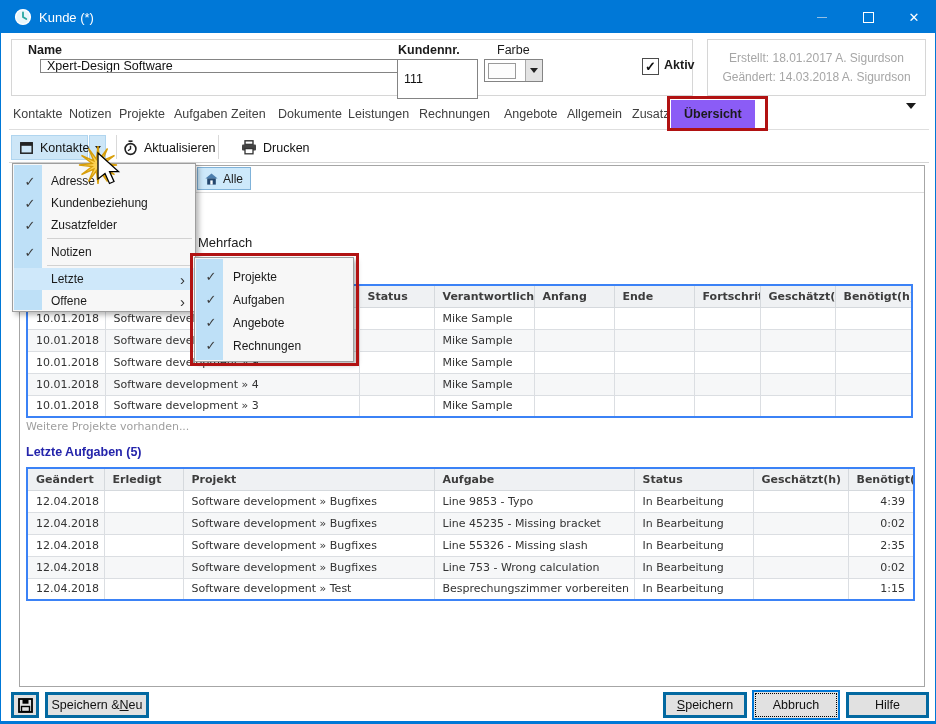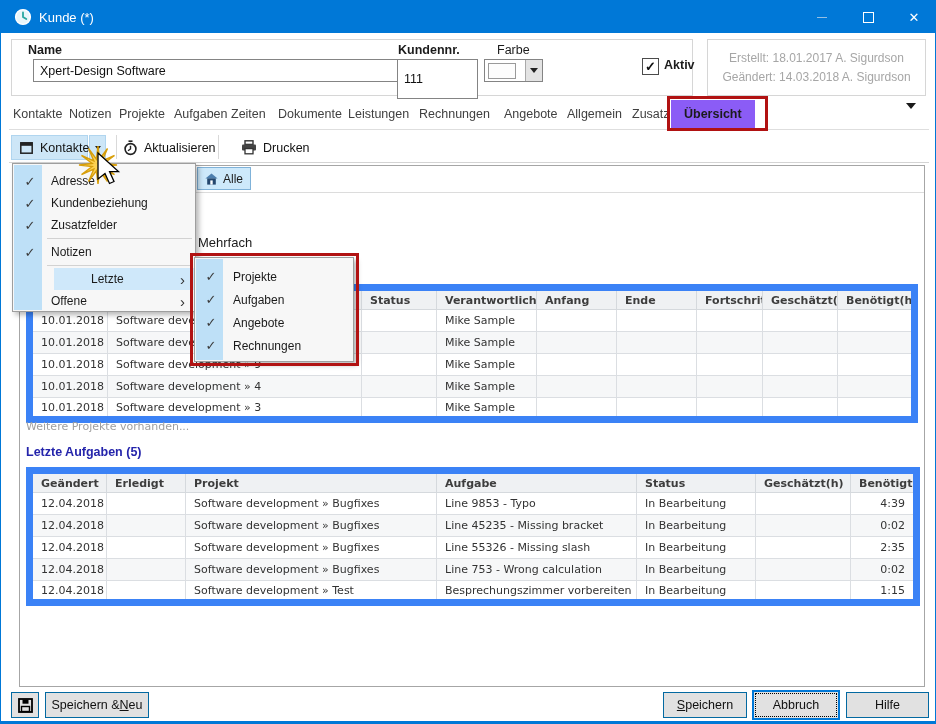--- a/index.html
+++ b/index.html
@@ -46,44 +46,44 @@
 
   
   .panel{left:18px;top:164px;width:906px;height:522px;border:1px solid #a6a6a6;box-sizing:border-box;background:#fff;}
   .alle-btn{left:196px;top:166px;width:54px;height:23px;background:#cde9fb;border:1px solid #7fb2d9;
         box-sizing:border-box;display:flex;align-items:center;justify-content:center;gap:5px;font-size:12px;}
   .note{font:11px "DejaVu Sans",sans-serif;color:#9f9f9f;}
   .section-heading{font-size:12.5px;font-weight:bold;color:#2424ab;}
 
   
   table.grid{border-collapse:collapse;table-layout:fixed;background:#fff;
-        font:11px "DejaVu Sans",sans-serif;color:#333;border:7px solid #3b82f6;}
+        font:11px "DejaVu Sans",sans-serif;color:#333;border:2px solid #3b82f6;}
   table.grid th{background:#eff1f3;font-weight:bold;color:#3d3d3d;text-align:left;
         border:1px solid #d5d9dd;padding:0 8px;height:22px;box-sizing:border-box;
         overflow:hidden;white-space:nowrap;}
   table.grid td{border:1px solid #dbdee2;padding:0 8px;height:22px;box-sizing:border-box;
         overflow:hidden;white-space:nowrap;background:#fff;}
   table.grid tbody tr:nth-child(even) td{background:#f6f7f8;}
   #t1 th:nth-child(n+7),#t1 td:nth-child(n+7){text-align:right;}
   #t2 th:nth-child(n+6),#t2 td:nth-child(n+6){text-align:right;}
 
   
   .menu{background:#f7f7f7;border:1px solid #9e9e9e;box-shadow:3px 3px 5px rgba(0,0,0,.28);box-sizing:border-box;z-index:30;}
   .menu-gutter{position:absolute;left:1px;top:1px;bottom:1px;width:28px;background:#bee0f7;}
   .menu-item{position:absolute;left:1px;right:1px;height:22px;display:flex;align-items:center;font-size:12px;color:#1a1a1a;}
   .menu-check{position:absolute;left:8px;width:16px;text-align:center;color:#3b3b3b;font-size:13px;}
   .menu-label{position:absolute;left:37px;}
   .menu-arrow{position:absolute;right:9px;font-size:15px;color:#333;line-height:1;}
   .menu-sep{position:absolute;left:34px;right:3px;height:1px;background:#d2d2d2;}
-  .menu-highlight{background:#cfe8fa;margin-left:40px;}
+  .menu-highlight{background:#cfe8fa;}
 
   .redbox{border:3px solid #b11212;box-sizing:border-box;z-index:40;background:transparent;}
 
   
-  .btn{background:#e1e1e1;border:1px solid #0369a1;box-sizing:border-box;
+  .btn{background:#e1e1e1;border:3px solid #0369a1;box-sizing:border-box;
        display:flex;align-items:center;justify-content:center;font-size:12.5px;color:#111;}
   .btn-focused{border:2px solid #0078d7;outline:1px dotted #000;outline-offset:-4px;}
   .u{text-decoration:underline;}
   svg{display:block;}
 </style>
 </head>
 <body>
 
 <div class="win">
 
@@ -101,21 +101,21 @@
     <div class="abs win-btn" style="left:844px;">
         <span class="max-glyph"></span>
       </div>
     <div class="abs win-btn" style="left:890px;">
         <span class="close-glyph">✕</span>
       </div>
   </div>
 
   <div class="abs groupbox" style="left:10px;top:38px;width:682px;height:57px;"></div>
   <span class="abs lbl" style="left:27px;top:42px;">Name</span>
-  <input class="txt" style="left: 32px; top: 58px; width: 368px; height: 23px;" value="Xpert-Design Software">
+  <input class="txt" style="left: 39px; top: 58px; width: 368px; height: 14px;" value="Xpert-Design Software">
   <span class="abs lbl" style="left:397px;top:42px;">Kundennr.</span>
   <input class="txt" style="left: 396px; top: 58px; width: 81px; height: 40px;" value="111">
   <span class="abs lbl-normal" style="left:484px;top:42px;">Farbe</span>
   <div class="abs colorcombo">
     <div class="abs swatch"></div>
     <div class="abs combo-arrow-seg">
         <span class="tri-down"></span>
       </div>
   </div>
   <div class="abs checkbox">

